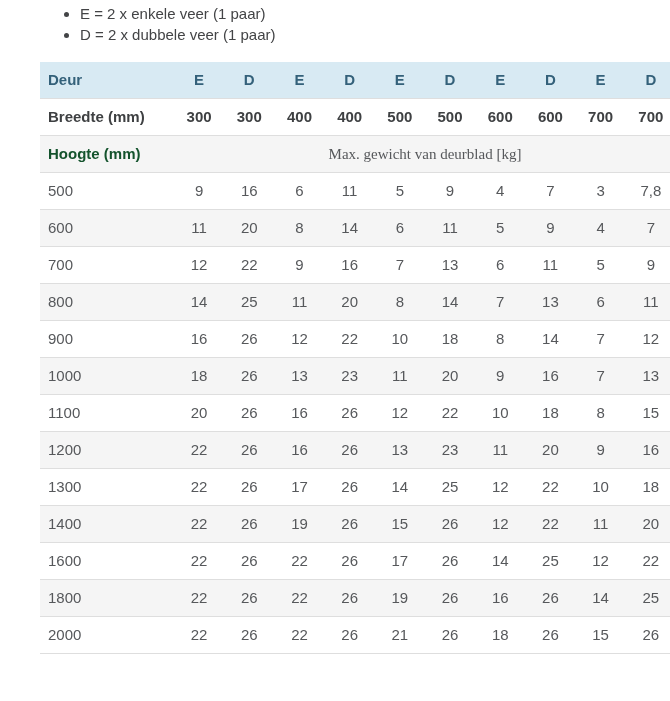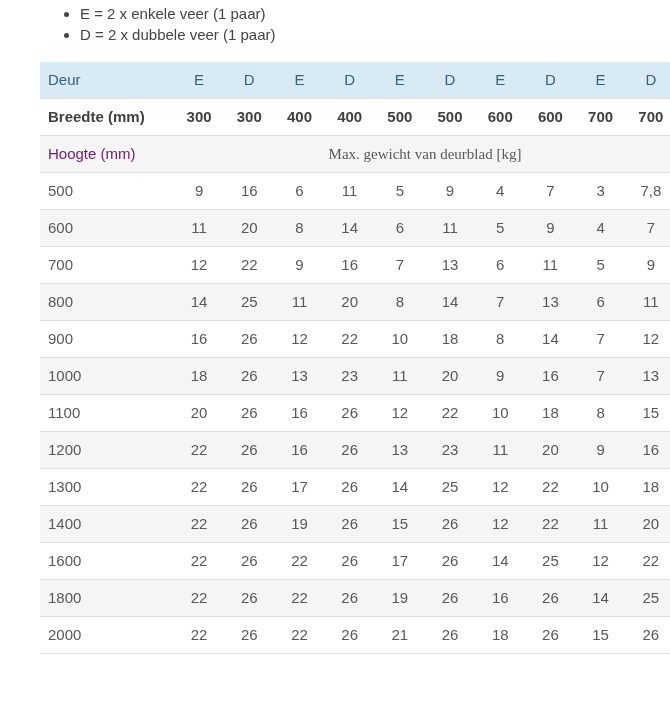--- a/index.html
+++ b/index.html
@@ -37,32 +37,32 @@
     text-align: center;
     border-top: 1px solid #dedede;
     overflow: hidden;
     white-space: nowrap;
   }
   .lbl { text-align: left; }
 
   thead th {
     background: #d8eaf3;
     color: #34617a;
-    font-weight: normal;
+    font-weight: bold;
     border-top: none;
   }
   tbody tr:nth-child(even) td { background: #f5f5f5; }
 
   tr.row-breedte td {
     font-weight: bold;
     color: #3e4042;
   }
   tr.row-hoogte td.lbl {
-    font-weight: normal;
-    color: #701a75;
+    font-weight: bold;
+    color: #14532d;
   }
   tr.row-hoogte td.span-cell {
     font-weight: normal;
     color: #56585b;
     text-align: center;
     font-family: Liberation Serif, serif;
   }
 </style>
 </head>
 <body>

